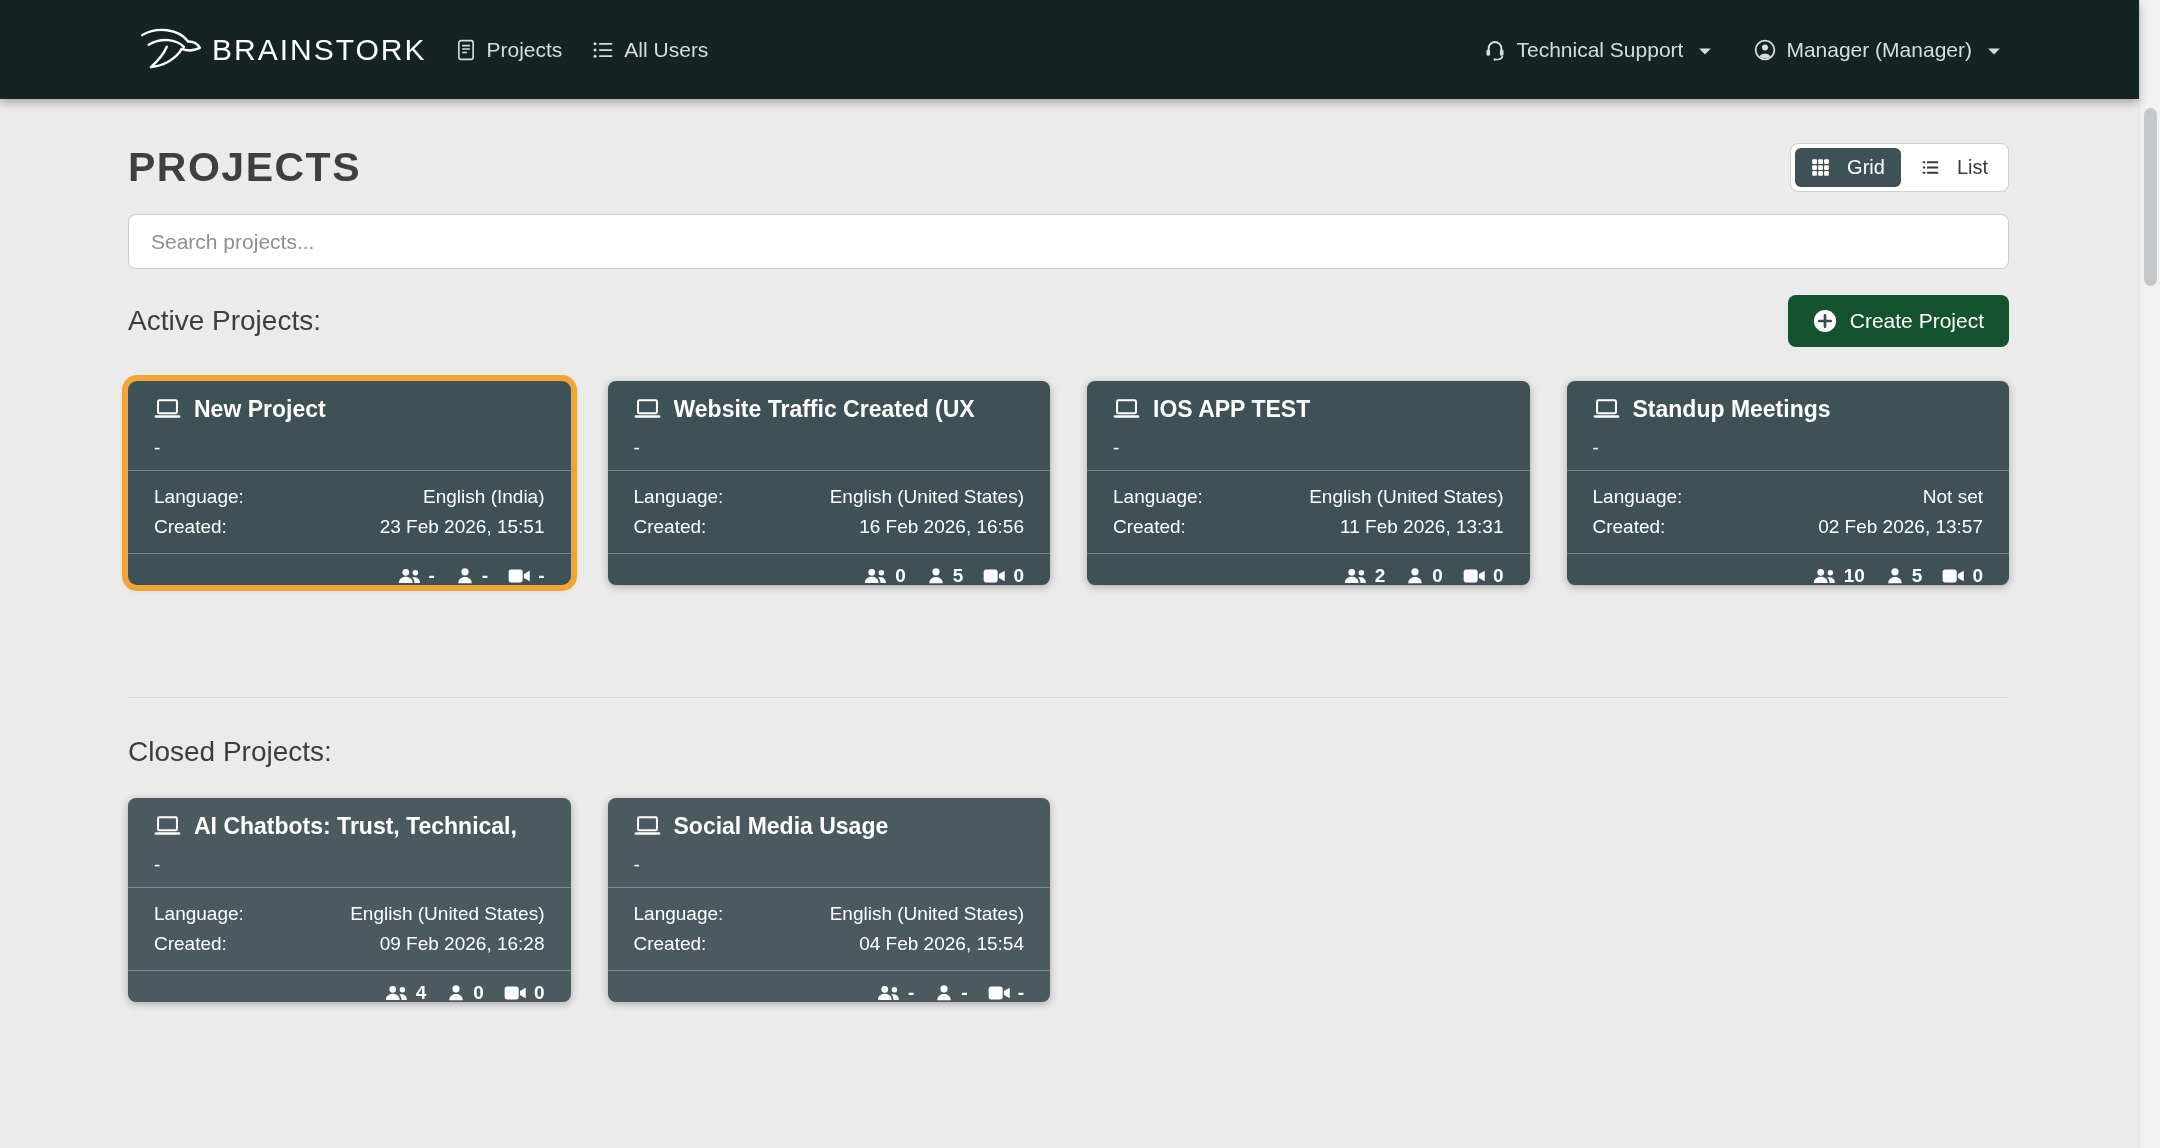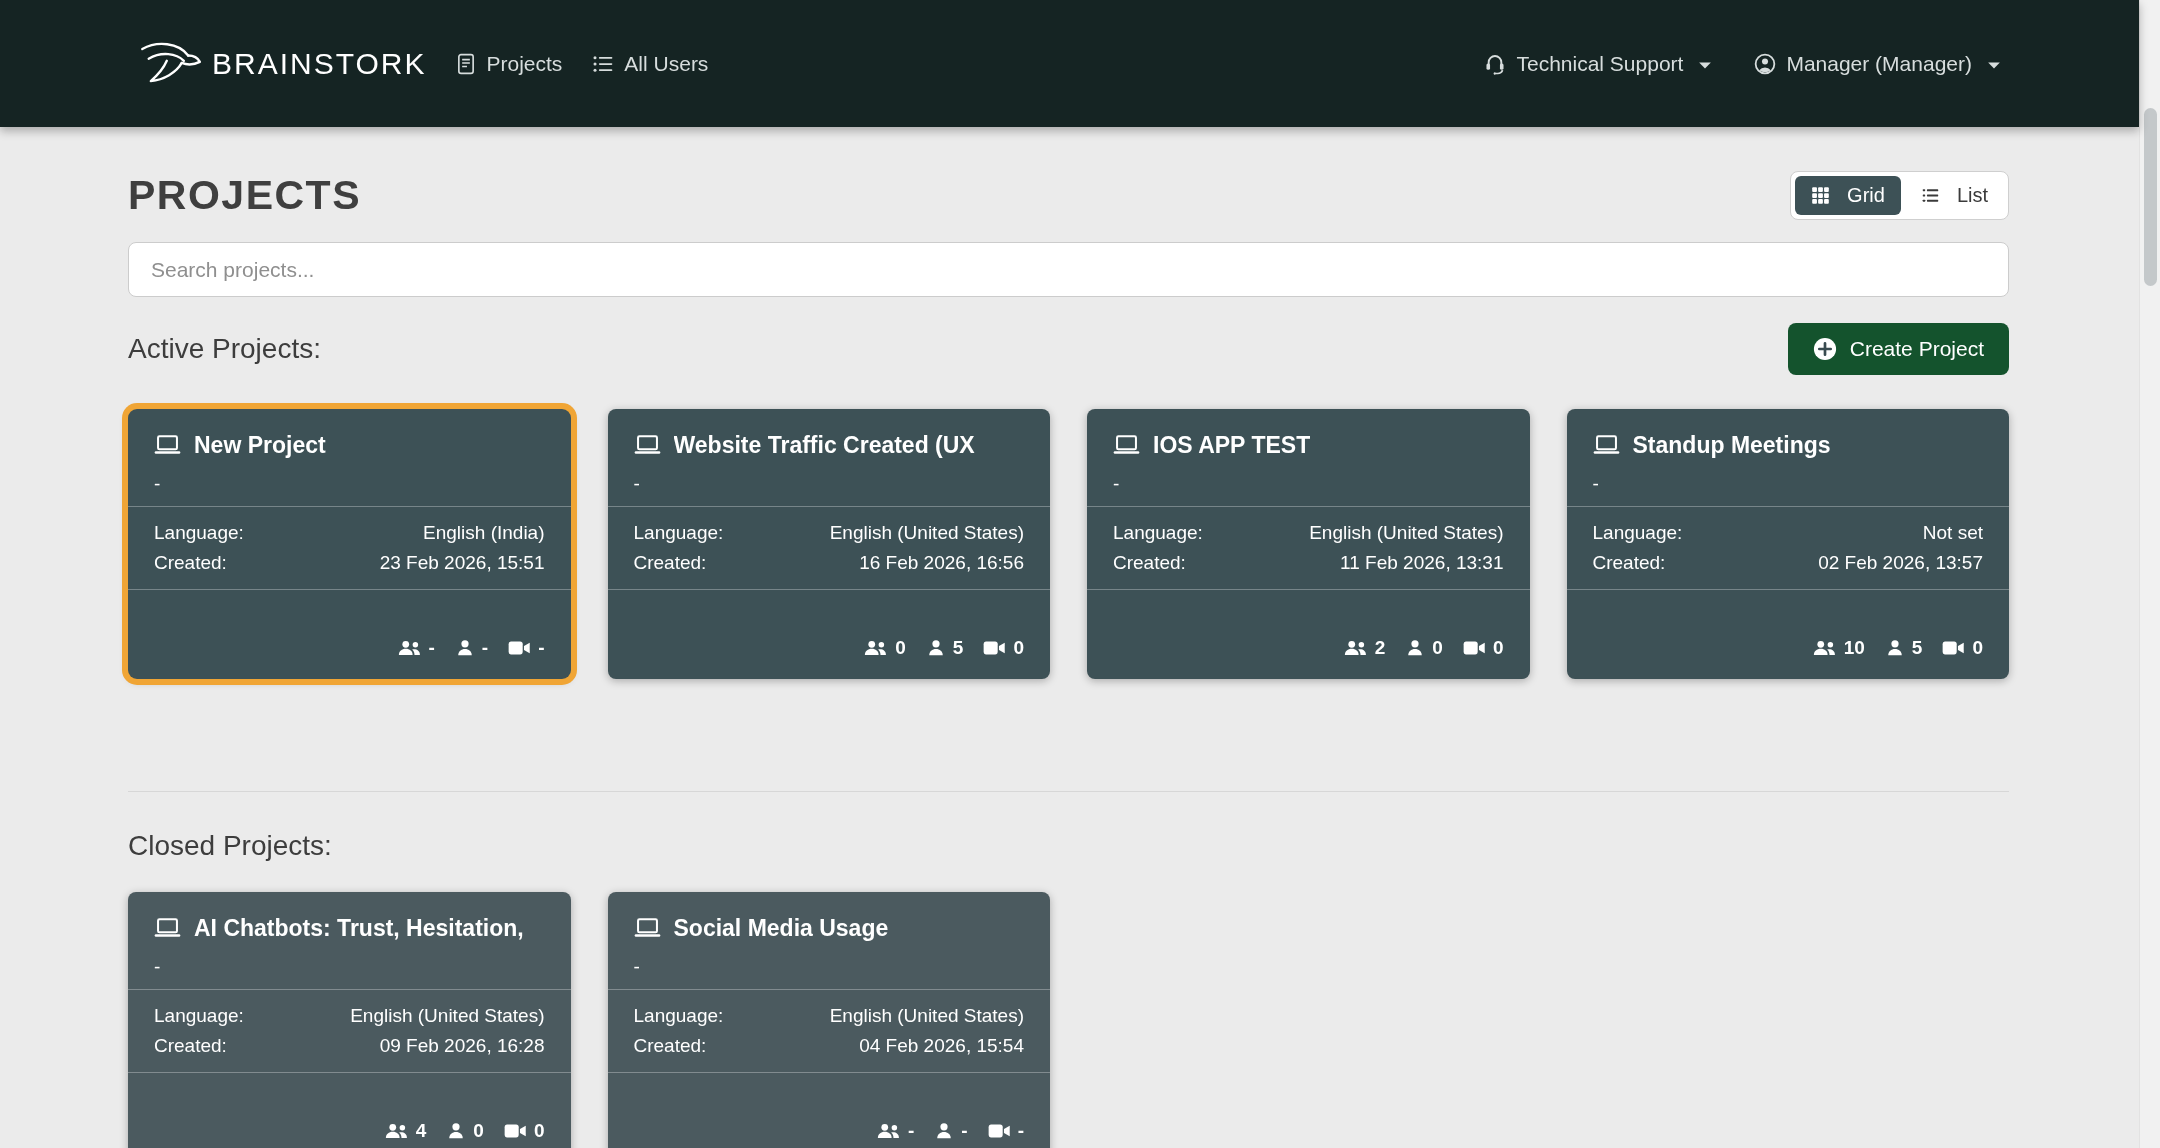--- a/index.html
+++ b/index.html
@@ -8,21 +8,21 @@
     width: 2160px; height: 1148px;
     background: #ebebeb;
     font-family: "Liberation Sans", sans-serif;
     overflow: hidden;
     position: relative;
   }
   .page { position: absolute; top: 0; left: 0; right: 21px; bottom: 0; }
 
   
   .navbar {
-    height: 127px;
+    height: 99px;
     background: #152423;
     display: flex;
     align-items: center;
     padding: 0 138px;
     box-shadow: 0 4px 9px rgba(0,0,0,.28);
     position: relative;
     z-index: 5;
   }
   .brand { display: flex; align-items: center; gap: 10px; cursor: pointer; }
   .brand-icon svg { width: 64px; height: 52px; display: block; }
@@ -67,22 +67,22 @@
   .create-btn {
     display: flex; align-items: center; gap: 13px;
     background: #14532d; color: #fff; border: none; border-radius: 8px;
     height: 52px; padding: 0 25px; font-size: 21px; font-family: inherit; cursor: pointer;
   }
   .create-icon svg { width: 24px; height: 24px; display: block; }
 
   .cards-grid { display: grid; grid-template-columns: repeat(4, 1fr); gap: 37px; margin-top: 34px; }
 
   .project-card {
-    background: #3d5156; border-radius: 8px; height: 270px;
-    padding: 20px 26px; color: #fff;
+    background: #3d5156; border-radius: 8px; height: 204px;
+    padding: 12px 26px; color: #fff;
     box-shadow: 0 2px 8px rgba(0,0,0,.28);
     display: flex; flex-direction: column; cursor: pointer; overflow: hidden;
   }
   .project-card.highlighted {
     box-shadow: 0 0 0 6px #f0a535, 0 2px 8px rgba(0,0,0,.28);
     border-radius: 9px;
   }
   .project-card.closed { background: #4b5a5f; }
 
   .card-title-row { display: flex; align-items: center; gap: 13px; min-height: 32px; }
@@ -461,21 +461,21 @@
 
     <div class="cards-grid" id="closed-cards">
         <div class="project-card closed">
     <div class="card-title-row">
       <span class="card-icon">
         <svg viewBox="0 0 20 16">
           <rect x="3" y="1.6" width="14" height="9.6" rx="1" fill="none" stroke="#fff" stroke-width="1.5"></rect>
           <rect x="0.5" y="12.6" width="19" height="1.8" rx="0.9" fill="#fff"></rect>
         </svg>
       </span>
-      <span class="card-title">AI Chatbots: Trust, Hesitation,</span>
+      <span class="card-title">AI Chatbots: Trust, Technical,</span>
     </div>
     <div class="card-subtitle">-</div>
     <hr class="card-divider">
     <div class="card-row">
       <span class="card-label">Language:</span>
       <span class="card-value">English (United States)</span>
     </div>
     <div class="card-row">
       <span class="card-label">Created:</span>
       <span class="card-value">09 Feb 2026, 16:28</span>

